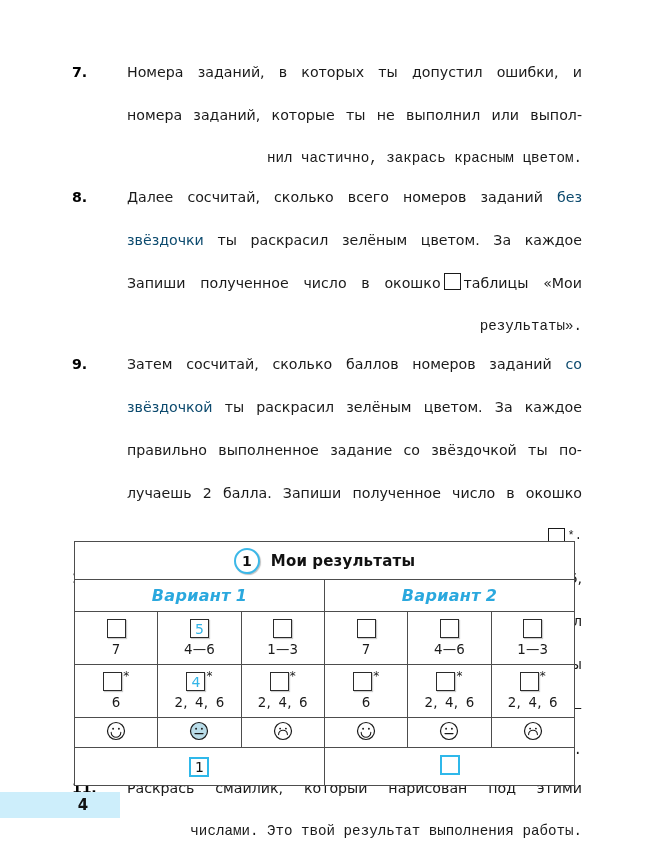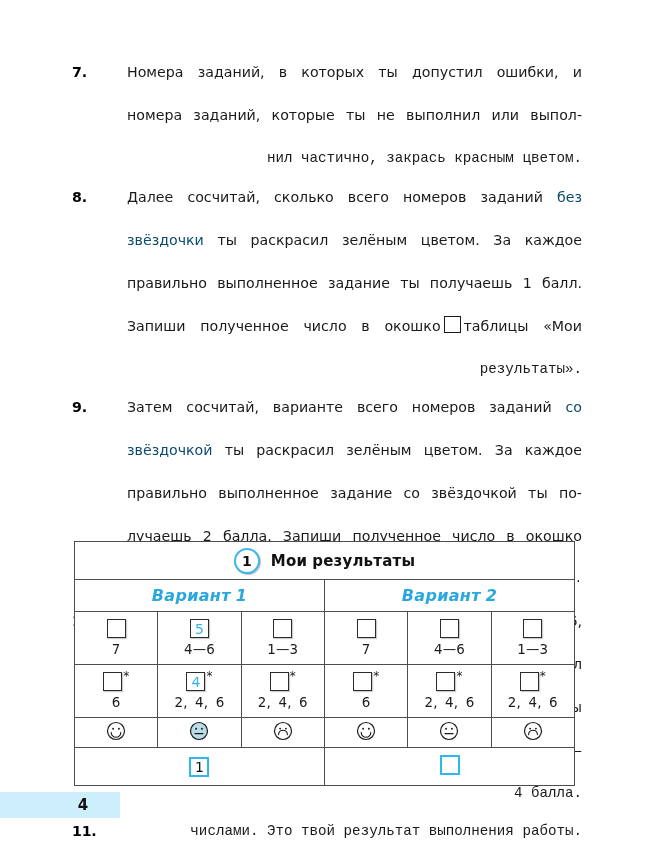--- a/index.html
+++ b/index.html
@@ -241,30 +241,29 @@
         <span class="jline">номера заданий, которые ты не выполнил или выпол-</span>
         <span class="lastline">нил частично, закрась красным цветом.</span>
       </div>
     </div>
 
     <div class="item">
       <div class="item-num">8.</div>
       <div class="item-body">
         <span class="jline"><span>Далее сосчитай, сколько всего номеров заданий </span><b>без</b></span>
         <span class="jline"><b>звёздочки</b><span> ты раскрасил зелёным цветом. За каждое</span></span>
-        <span class="jline">правильно выполненное задание ты получаешь 1 балл.</span>
         <span class="jline"><span>Запиши полученное число в окошко</span><span class="inline-box"></span><span>таблицы «Мои</span></span>
         <span class="lastline">результаты».</span>
       </div>
     </div>
 
     <div class="item">
       <div class="item-num">9.</div>
       <div class="item-body">
-        <span class="jline"><span>Затем сосчитай, варианте всего номеров заданий </span><b>со</b></span>
+        <span class="jline"><span>Затем сосчитай, сколько баллов номеров заданий </span><b>со</b></span>
         <span class="jline"><b>звёздочкой</b><span> ты раскрасил зелёным цветом. За каждое</span></span>
         <span class="jline">правильно выполненное задание со звёздочкой ты по-</span>
         <span class="jline">лучаешь 2 балла. Запиши полученное число в окошко</span>
         <span class="lastline"><span class="inline-box" style="margin-left:0"></span><span class="inline-star">*.</span></span>
       </div>
     </div>
 
     <div class="item">
       <div class="item-num wide">10.</div>
       <div class="item-body">
@@ -272,20 +271,21 @@
         <span class="jline">7 и задания 8* и 9* ты выполнил верно, раскрасил</span>
         <span class="jline"><span>их зелёным цветом. За задания </span><b>без звёздочек</b><span> ты</span></span>
         <span class="jline"><span>получаешь 5 баллов, за задания </span><b>со звёздочками</b><span> —</span></span>
         <span class="lastline">4 балла.</span>
       </div>
     </div>
 
     <div class="item">
       <div class="item-num wide">11.</div>
       <div class="item-body">
+        <span class="jline">Раскрась смайлик, который нарисован под этими</span>
         <span class="lastline">числами. Это твой результат выполнения работы.</span>
       </div>
     </div>
 
   </div>
 
   <div class="tbl-wrap">
     <table class="results">
       <colgroup>
         <col style="width:83.3px">

